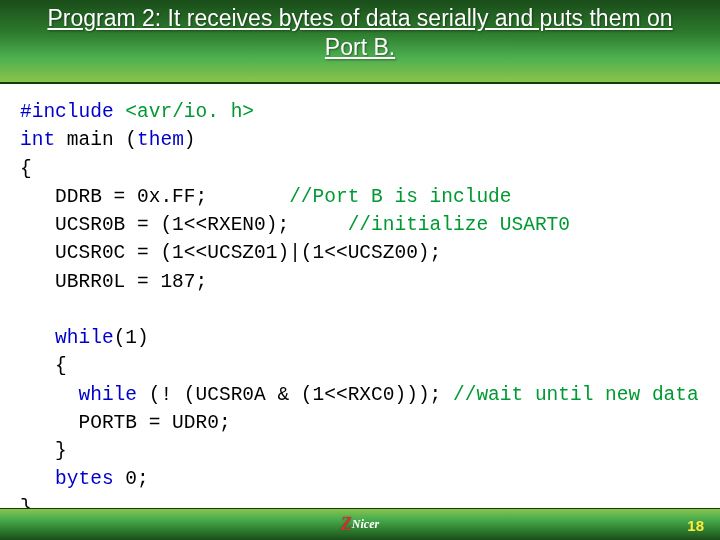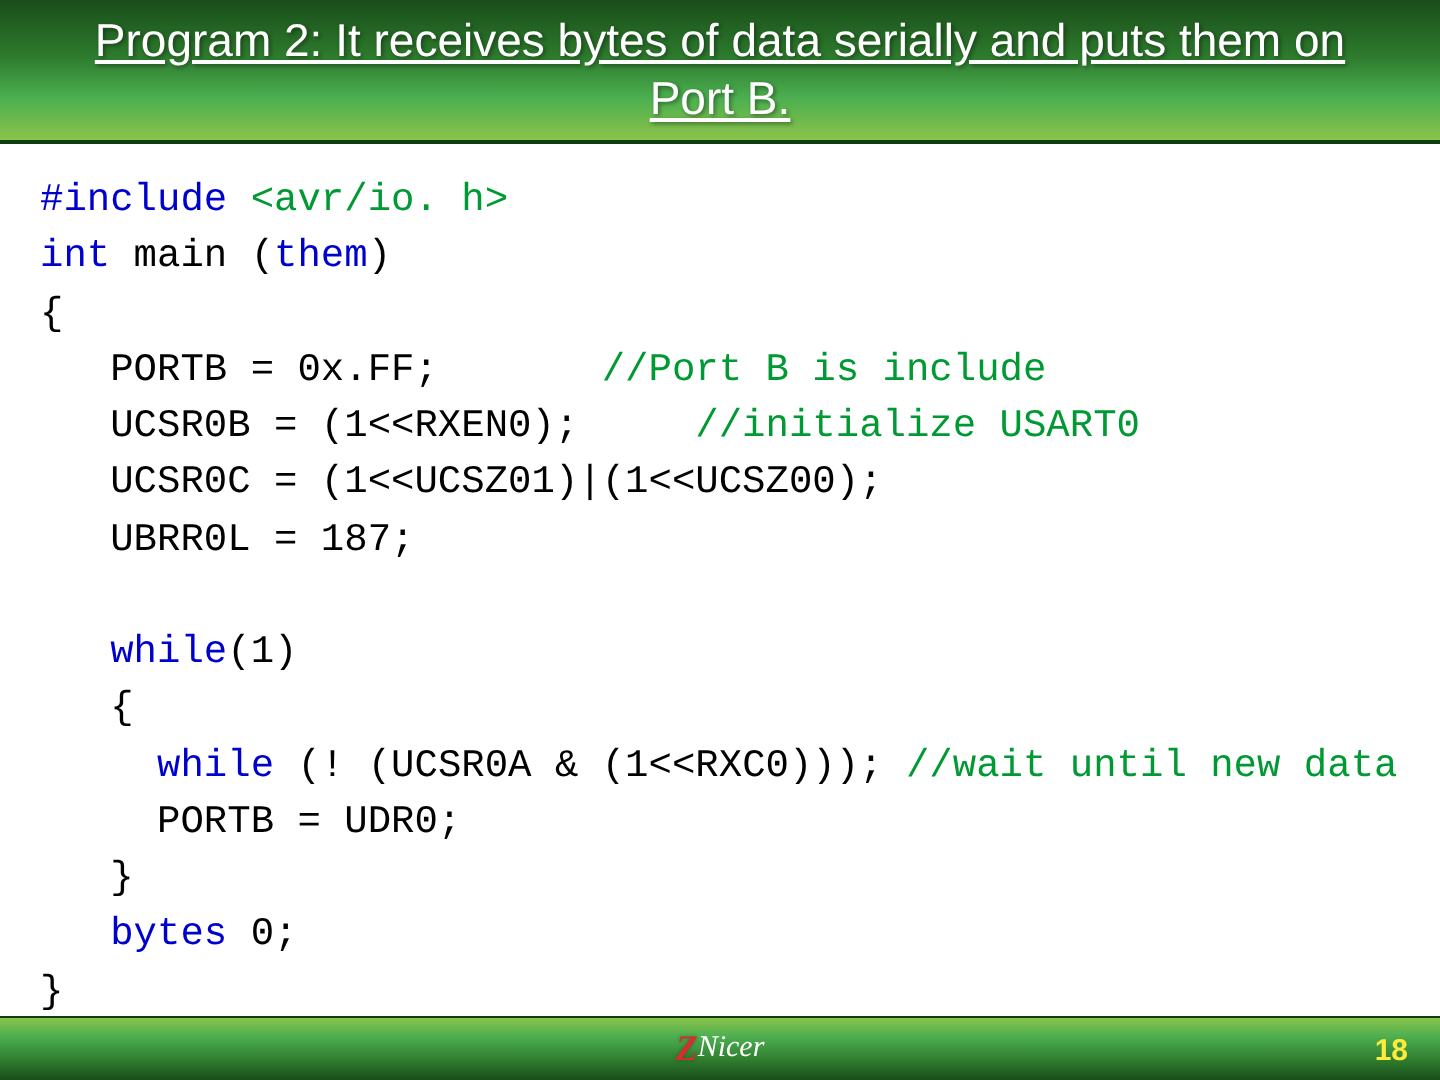--- a/index.html
+++ b/index.html
@@ -2,24 +2,24 @@
 <html><head>
 <meta charset="utf-8">
 <style>
   * { margin: 0; padding: 0; box-sizing: border-box; }
   html, body { width: 720px; height: 540px; overflow: hidden; font-family: Arial, sans-serif; background: #fff; }
   .slide {
     width: 720px; height: 540px; position: relative; background: #fff;
     display: flex; flex-direction: column;
   }
   .header {
-    width: 100%; height: 72px;
+    width: 100%; height: 84px;
     background: linear-gradient(to bottom, #1a4d1a 0%, #2d7a2d 40%, #4caf50 70%, #8bc34a 100%);
     border-bottom: 2px solid #0d3d0d;
-    display: flex; align-items: center; justify-content: center; text-align: center;
+    display: flex; justify-content: center; text-align: center;
     padding: 4px 24px;
   }
   .header-title {
     color: #fff; font-size: 23px; font-weight: 400;
     text-decoration: underline; line-height: 1.25;
     text-shadow: 1px 1px 2px rgba(0,0,0,0.4);
   }
   .content {
     flex: 1; padding: 14px 20px 0 20px; position: relative;
   }
@@ -37,42 +37,42 @@
   }
   .logo {
     display: flex; align-items: center; gap: 0;
   }
   .logo-z {
     color: #d32f2f; font-weight: bold; font-style: italic; font-size: 18px;
     font-family: "Times New Roman", serif;
     text-shadow: 0 0 2px rgba(0,0,0,0.3);
   }
   .logo-nicer {
-    color: #fff; font-weight: normal; font-style: italic; font-size: 15px;
+    color: #fff; font-weight: bold; font-style: italic; font-size: 12px;
     font-family: "Times New Roman", serif;
   }
   .page-num {
     position: absolute; right: 16px; bottom: 6px;
     color: #ffeb3b; font-size: 15px; font-weight: 700;
   }
 </style>
 </head>
 <body>
 
 <div class="slide">
 
   <div class="header">
     <div class="header-title">Program 2: It receives bytes of data serially and puts them on Port B.</div>
   </div>
 
   <div class="content">
 <pre class="code"><span class="kw">#include </span><span class="cm">&lt;avr/io. h&gt;</span>
 <span class="kw">int</span><span> main (</span><span class="kw">them</span><span>)</span>
 <span>{</span>
-<span>   PORTB = 0x.FF;       </span><span class="cm">//Port B is include</span>
+<span>   DDRB = 0x.FF;       </span><span class="cm">//Port B is include</span>
 <span>   UCSR0B = (1&lt;&lt;RXEN0);     </span><span class="cm">//initialize USART0</span>
 <span>   UCSR0C = (1&lt;&lt;UCSZ01)|(1&lt;&lt;UCSZ00);</span>
 <span>   UBRR0L = 187;</span>
 <span></span>
 <span>   </span><span class="kw">while</span><span>(1)</span>
 <span>   {</span>
 <span>     </span><span class="kw">while</span><span> (! (UCSR0A &amp; (1&lt;&lt;RXC0))); </span><span class="cm">//wait until new data</span>
 <span>     PORTB = UDR0;</span>
 <span>   }</span>
 <span>   </span><span class="kw">bytes</span><span> 0;</span>

